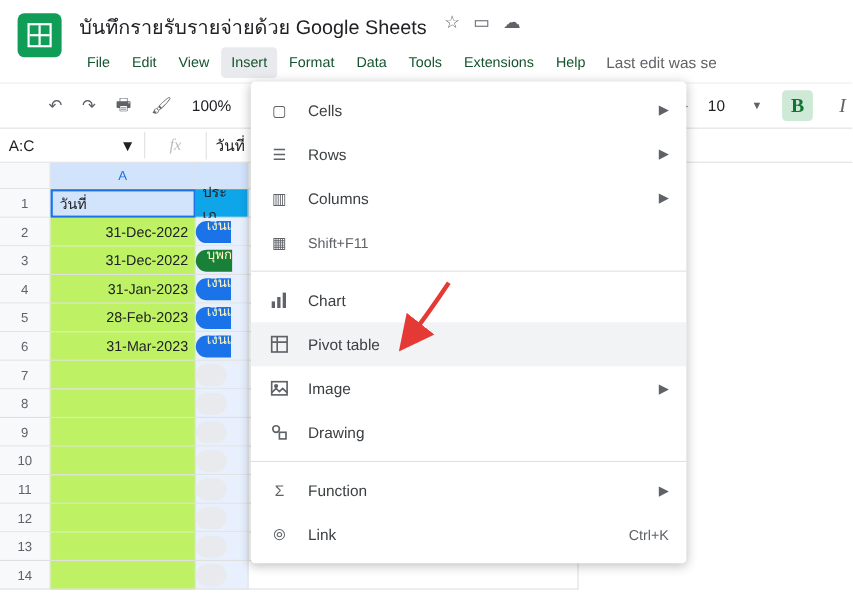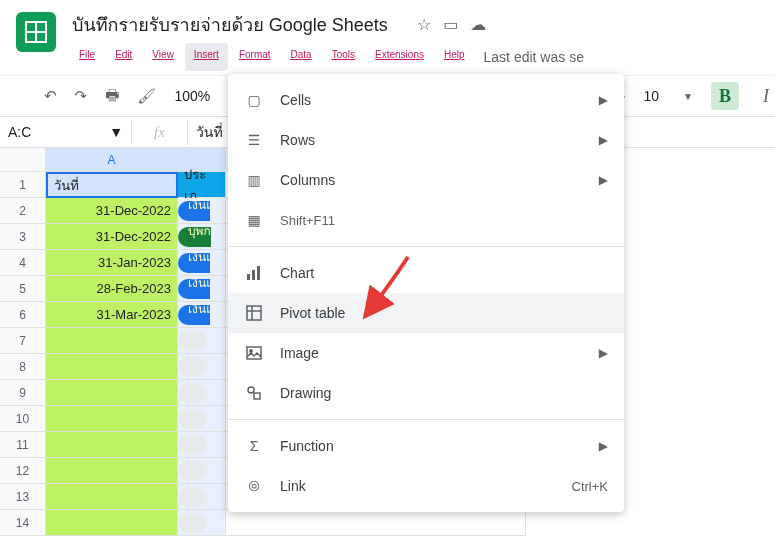--- a/index.html
+++ b/index.html
@@ -5,26 +5,26 @@
 * { box-sizing: border-box; margin: 0; padding: 0; font-family: Arial, "Helvetica Neue", sans-serif; }
 body { width: 775px; height: 542px; background: #fff; overflow: hidden; position: relative; }
 
 .header { display: flex; align-items: flex-start; padding: 6px 0 0 8px; }
 .logo { width: 40px; height: 40px; background: #0f9d58; border-radius: 6px; display: flex; align-items: center; justify-content: center; margin: 6px 12px 0 8px; }
 .logo-inner { width: 22px; height: 22px; border: 2px solid #fff; position: relative; }
 .logo-inner::before { content: ""; position: absolute; top: 50%; left: 0; right: 0; height: 2px; background: #fff; transform: translateY(-1px); }
 .logo-inner::after { content: ""; position: absolute; left: 50%; top: 0; bottom: 0; width: 2px; background: #fff; transform: translateX(-1px); }
 
 .titlebar { flex: 1; }
-.docname { font-size: 18px; color: #202124; padding: 4px 4px 2px 4px; display: flex; align-items: center; gap: 25px; }
+.docname { font-size: 18px; color: #202124; padding: 4px 4px 2px 4px; display: flex; gap: 12px; }
 .docname .icons { display: flex; gap: 12px; color: #5f6368; padding-left: 4px; }
 .docname .icons span { font-size: 16px; cursor: pointer; }
 
 .menubar { display: flex; gap: 2px; padding: 2px 0 0 2px; }
-.menubar .item { font-size: 10px; color: #be185d; padding: 6px 9px; border-radius: 4px; cursor: pointer; text-decoration: underline; }
+.menubar .item { font-size: 13px; color: #14532d; padding: 6px 9px; border-radius: 4px; cursor: pointer; }
 .menubar .item.open { background: #e8eaed; }
 .menubar .last-edit { margin-left: 8px; color: #5f6368; font-size: 14px; padding: 6px 0; white-space: nowrap; }
 
 .toolbar { border-top: 1px solid #eee; margin-top: 4px; padding: 6px 0 6px 44px; display: flex; align-items: center; gap: 18px; color: #5f6368; font-size: 15px; }
 .toolbar .iconbtn { cursor: pointer; }
 .toolbar .zoom { font-size: 14px; color: #202124; text-align: right; }
 .toolbar .fontsize { margin-left: auto; margin-right: 6px; color: #202124; font-size: 14px; }
 .toolbar .caret { font-size: 10px; color: #5f6368; }
 .bold-btn { display:inline-flex; align-items:center; justify-content:center; width:28px; height:28px; background:#ceead6; border-radius:4px; color:#137333; font-weight:bold; font-family:'Times New Roman',serif; font-size:18px; cursor:pointer; }
 .italic-btn { font-style: italic; font-family: 'Times New Roman', serif; font-size: 18px; padding: 0 6px; cursor:pointer; }

